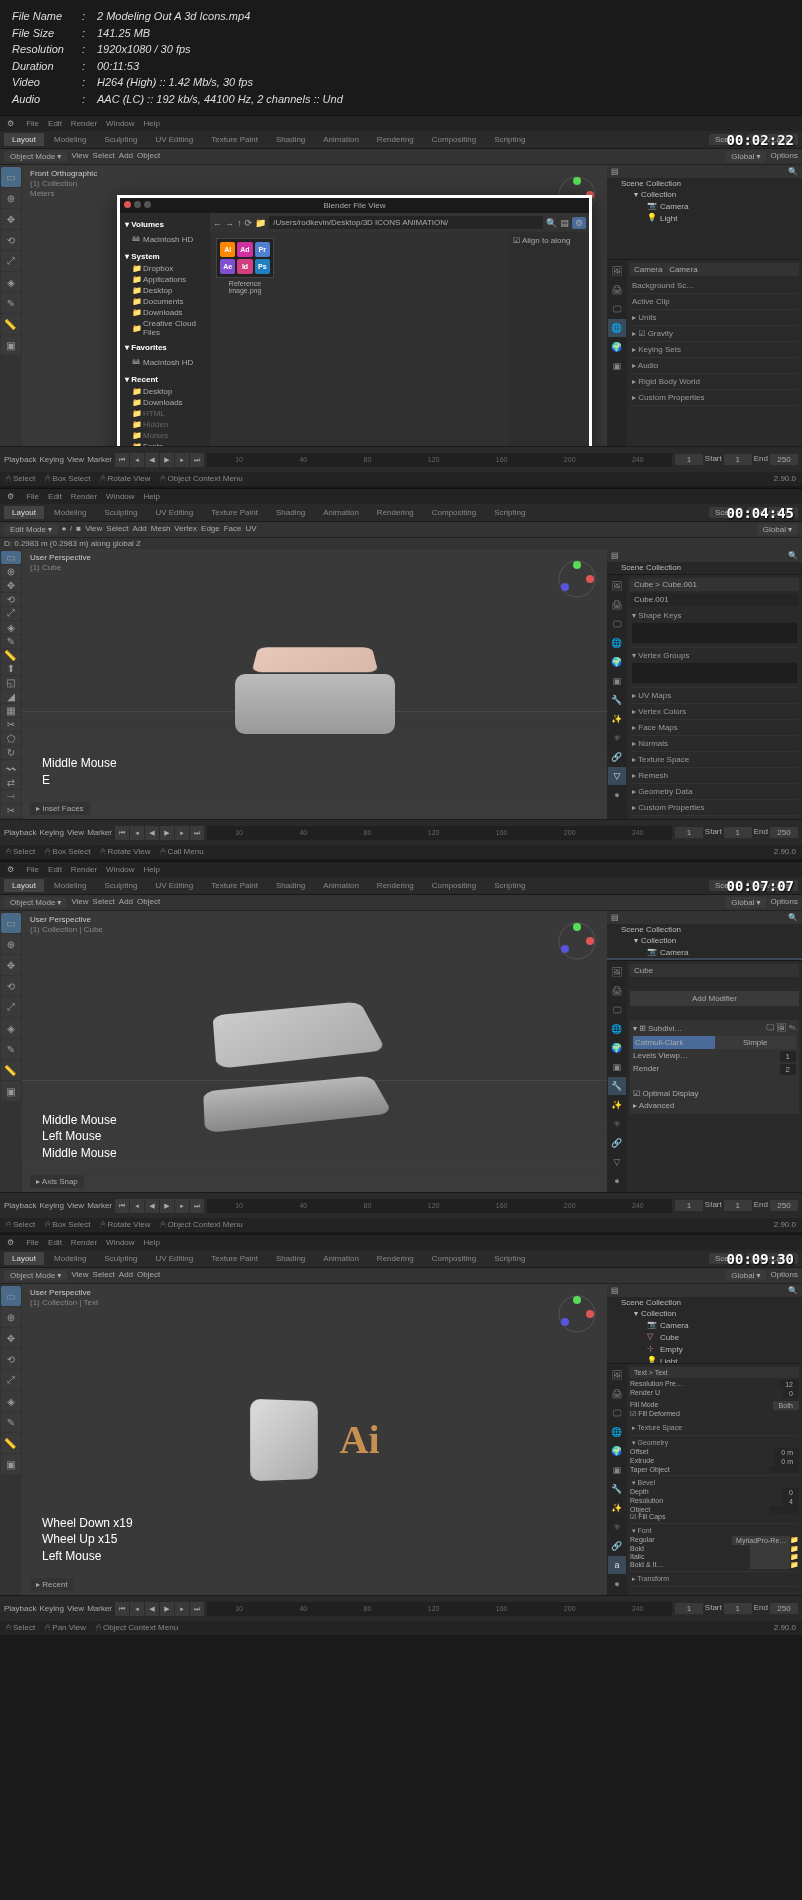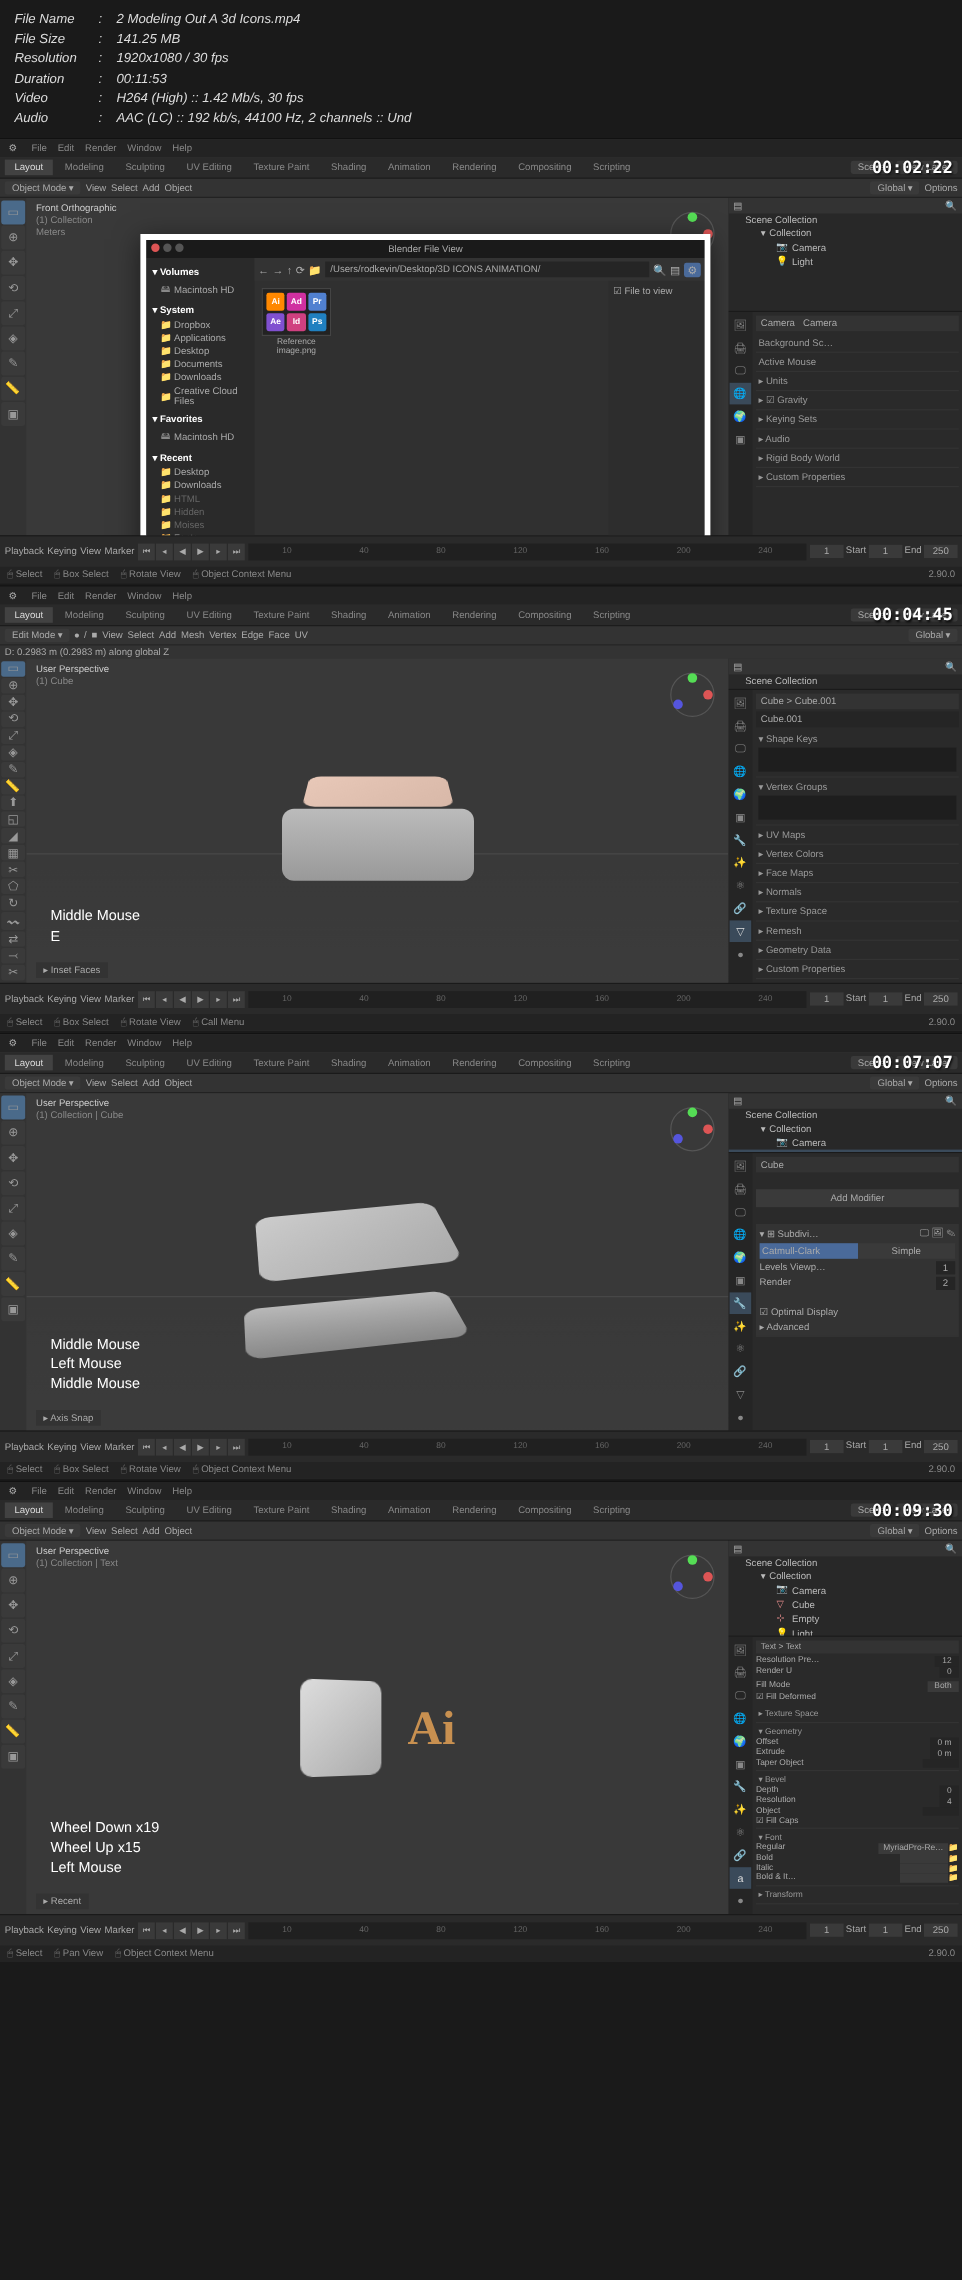--- a/index.html
+++ b/index.html
@@ -12,21 +12,21 @@
 .timestamp{position:absolute;right:8px;top:16px;font-family:monospace;font-size:14px;color:#fff;text-shadow:1px 1px 2px #000;z-index:100;font-weight:bold}
 .blender-window{background:#393939;display:flex;flex-direction:column;height:370px;position:relative}
 .menubar{background:#232323;display:flex;align-items:center;padding:2px 4px;font-size:8px;color:#888;gap:3px}
 .menubar span{padding:1px 3px}
 .menubar .apple{color:#aaa;margin-right:3px}
 .topbar{background:#2a2a2a;display:flex;align-items:center;padding:2px 4px;font-size:8px;color:#aaa;gap:2px;border-bottom:1px solid #1a1a1a}
 .topbar .tab{padding:2px 8px;color:#888}
 .topbar .tab.active{background:#424242;color:#ddd}
 .topbar .right{margin-left:auto;display:flex;gap:3px;align-items:center}
 .scene-pill{background:#3a3a3a;padding:1px 6px;border-radius:2px;color:#aaa}
-.header-row{background:#333;display:flex;align-items:center;padding:2px 4px;font-size:8px;gap:4px;border-bottom:1px solid #222}
+.header-row{background:#333;display:flex;align-items:flex-start;padding:2px 4px;font-size:8px;gap:4px;border-bottom:1px solid #222}
 .mode-select{background:#3a3a3a;padding:1px 6px;border-radius:2px;display:flex;align-items:center;gap:2px}
 .main-area{flex:1;display:flex;overflow:hidden}
 .left-tools{width:22px;background:#333;display:flex;flex-direction:column;gap:1px;padding:2px 1px}
 .tool-icon{width:20px;height:20px;background:#3a3a3a;display:flex;align-items:center;justify-content:center;color:#999;font-size:10px;border-radius:2px}
 .tool-icon.active{background:#4a6a8a}
 .viewport{flex:1;background:#393939;position:relative;overflow:hidden}
 .viewport-label{position:absolute;top:4px;left:8px;font-size:8px;color:#ccc}
 .viewport-label2{position:absolute;top:14px;left:8px;font-size:8px;color:#888}
 .gizmo{position:absolute;top:8px;right:8px;width:44px;height:44px}
 .key-hint{position:absolute;bottom:30px;left:20px;font-size:12px;color:#fff;line-height:1.4}
@@ -45,21 +45,21 @@
 .props-header{background:#333;padding:2px 4px;margin-bottom:2px}
 .prop-section{padding:2px 0;border-bottom:1px solid #333}
 .prop-label{color:#999;padding:1px 2px}
 .timeline{height:26px;background:#2a2a2a;border-top:1px solid #1a1a1a;display:flex;align-items:center;padding:0 4px;font-size:8px;gap:3px}
 .timeline-controls{display:flex;gap:1px}
 .tl-btn{width:14px;height:14px;background:#3a3a3a;display:flex;align-items:center;justify-content:center;color:#aaa;font-size:7px}
 .timeline-scale{flex:1;height:14px;background:#202020;position:relative;display:flex;align-items:center;justify-content:space-around;color:#666;font-size:7px}
 .frame-inputs{display:flex;gap:2px}
 .frame-inp{background:#3a3a3a;padding:1px 4px;color:#aaa;width:28px;text-align:center}
 .statusbar{background:#232323;padding:2px 6px;font-size:8px;color:#888;display:flex;gap:10px}
-.file-dialog{position:absolute;top:30px;left:95px;width:475px;height:290px;background:#303030;border:5px solid #ffffff;box-shadow:0 4px 20px rgba(0,0,0,0.5);z-index:50;display:flex;flex-direction:column}
+.file-dialog{position:absolute;top:30px;left:95px;width:475px;height:290px;background:#303030;border:3px solid #ffffff;box-shadow:0 4px 20px rgba(0,0,0,0.5);z-index:50;display:flex;flex-direction:column}
 .fd-title{background:#1a1a1a;padding:3px;text-align:center;color:#aaa;font-size:8px;position:relative}
 .fd-close{position:absolute;left:4px;top:3px;display:flex;gap:3px}
 .fd-dot{width:7px;height:7px;border-radius:50%;background:#555}
 .fd-body{flex:1;display:flex}
 .fd-sidebar{width:90px;background:#2a2a2a;padding:2px;font-size:8px;overflow:hidden}
 .fd-section{color:#fff;padding:2px 3px;margin-top:3px;font-weight:bold}
 .fd-item{padding:1px 3px 1px 10px;color:#aaa;display:flex;align-items:center;gap:3px}
 .fd-icon{width:8px;color:#888}
 .fd-main{flex:1;display:flex;flex-direction:column}
 .fd-toolbar{background:#333;padding:3px;display:flex;gap:3px;align-items:center}
@@ -270,21 +270,21 @@
                         <div class="app-ico" style="background:#d030a0">Ad</div>
                         <div class="app-ico" style="background:#5080d0">Pr</div>
                       <div class="app-ico" style="background:#8050d0">Ae</div>
                         <div class="app-ico" style="background:#d04080">Id</div>
                         <div class="app-ico" style="background:#2080c0">Ps</div>
                     </div>
                     <div class="fd-thumb-name">Reference image.png</div>
                   </div>
                 </div>
                 <div class="fd-right">
-                  <div class="fd-check">☑ <span>File to view</span></div>
+                  <div class="fd-check">☑ <span>Align to along</span></div>
                 </div>
               </div>
 
             </div>
           </div>
         </div>
       </div>
       <div class="right-panel">
         <div class="outliner">
           <div class="outliner-header">
@@ -317,21 +317,21 @@
             <div class="props-tab active">🌐</div>
             <div class="props-tab">🌍</div>
             <div class="props-tab">▣</div>
           </div>
           <div class="props-content">
             <div class="props-header"><span>Camera</span> &nbsp; <span>Camera</span></div>
             <div class="prop-section">
                 <div class="prop-label">Background Sc…</div>
               </div>
             <div class="prop-section">
-                <div class="prop-label">Active Mouse</div>
+                <div class="prop-label">Active Clip</div>
               </div>
             <div class="prop-section">
                 <div class="prop-label">▸ <span>Units</span></div>
               </div>
             <div class="prop-section">
                 <div class="prop-label">▸ ☑ <span>Gravity</span></div>
               </div>
             <div class="prop-section">
                 <div class="prop-label">▸ <span>Keying Sets</span></div>
               </div>

